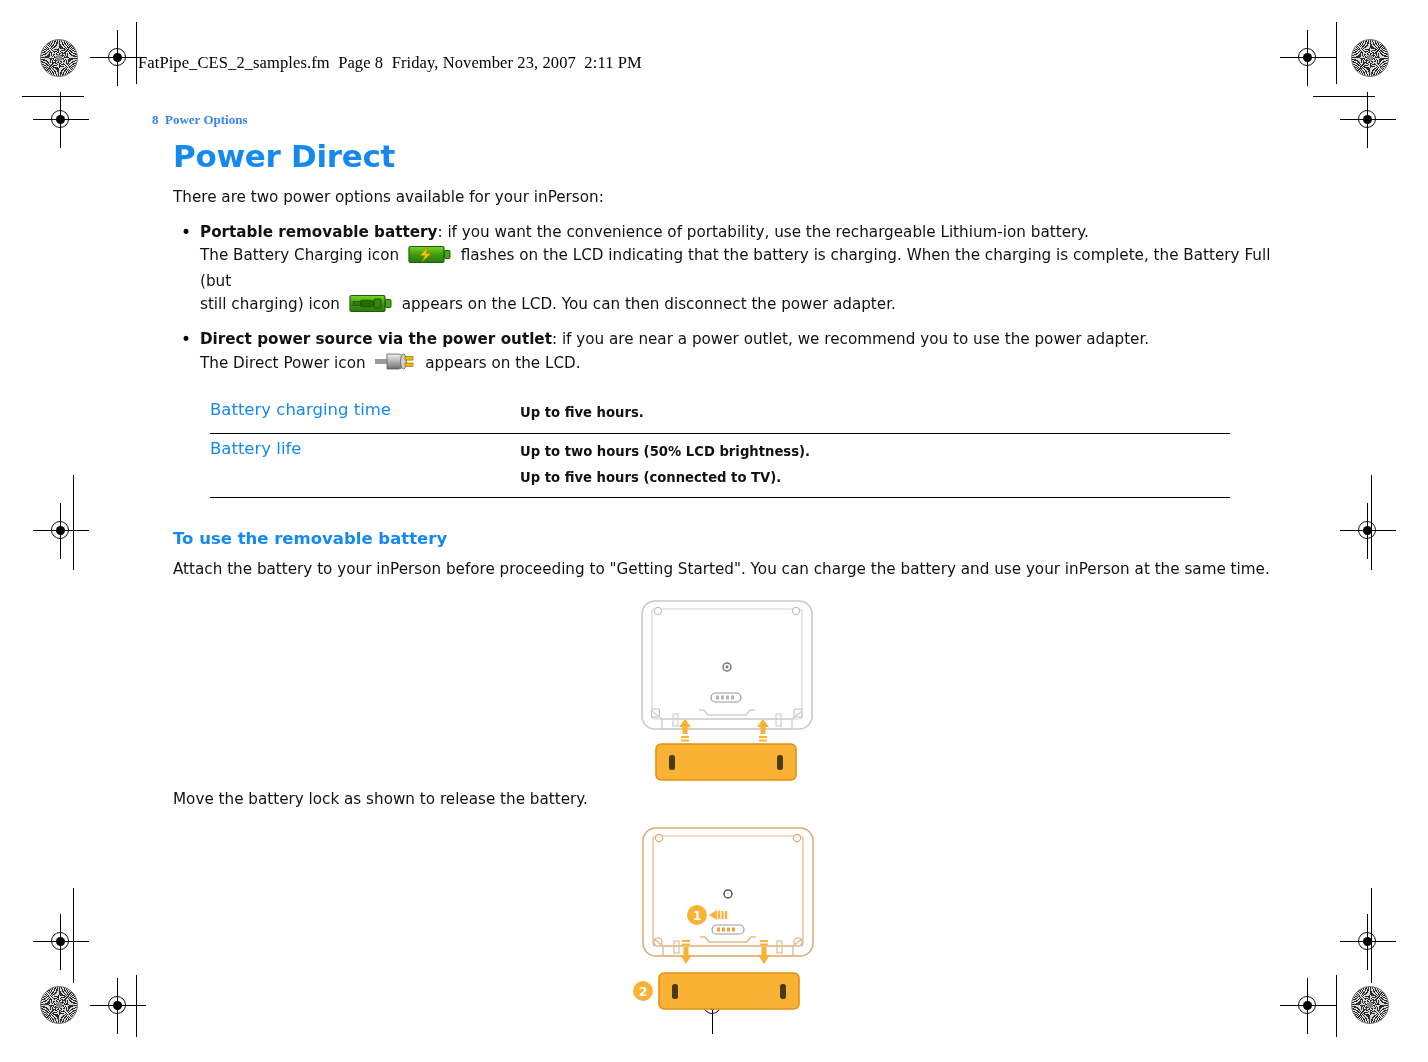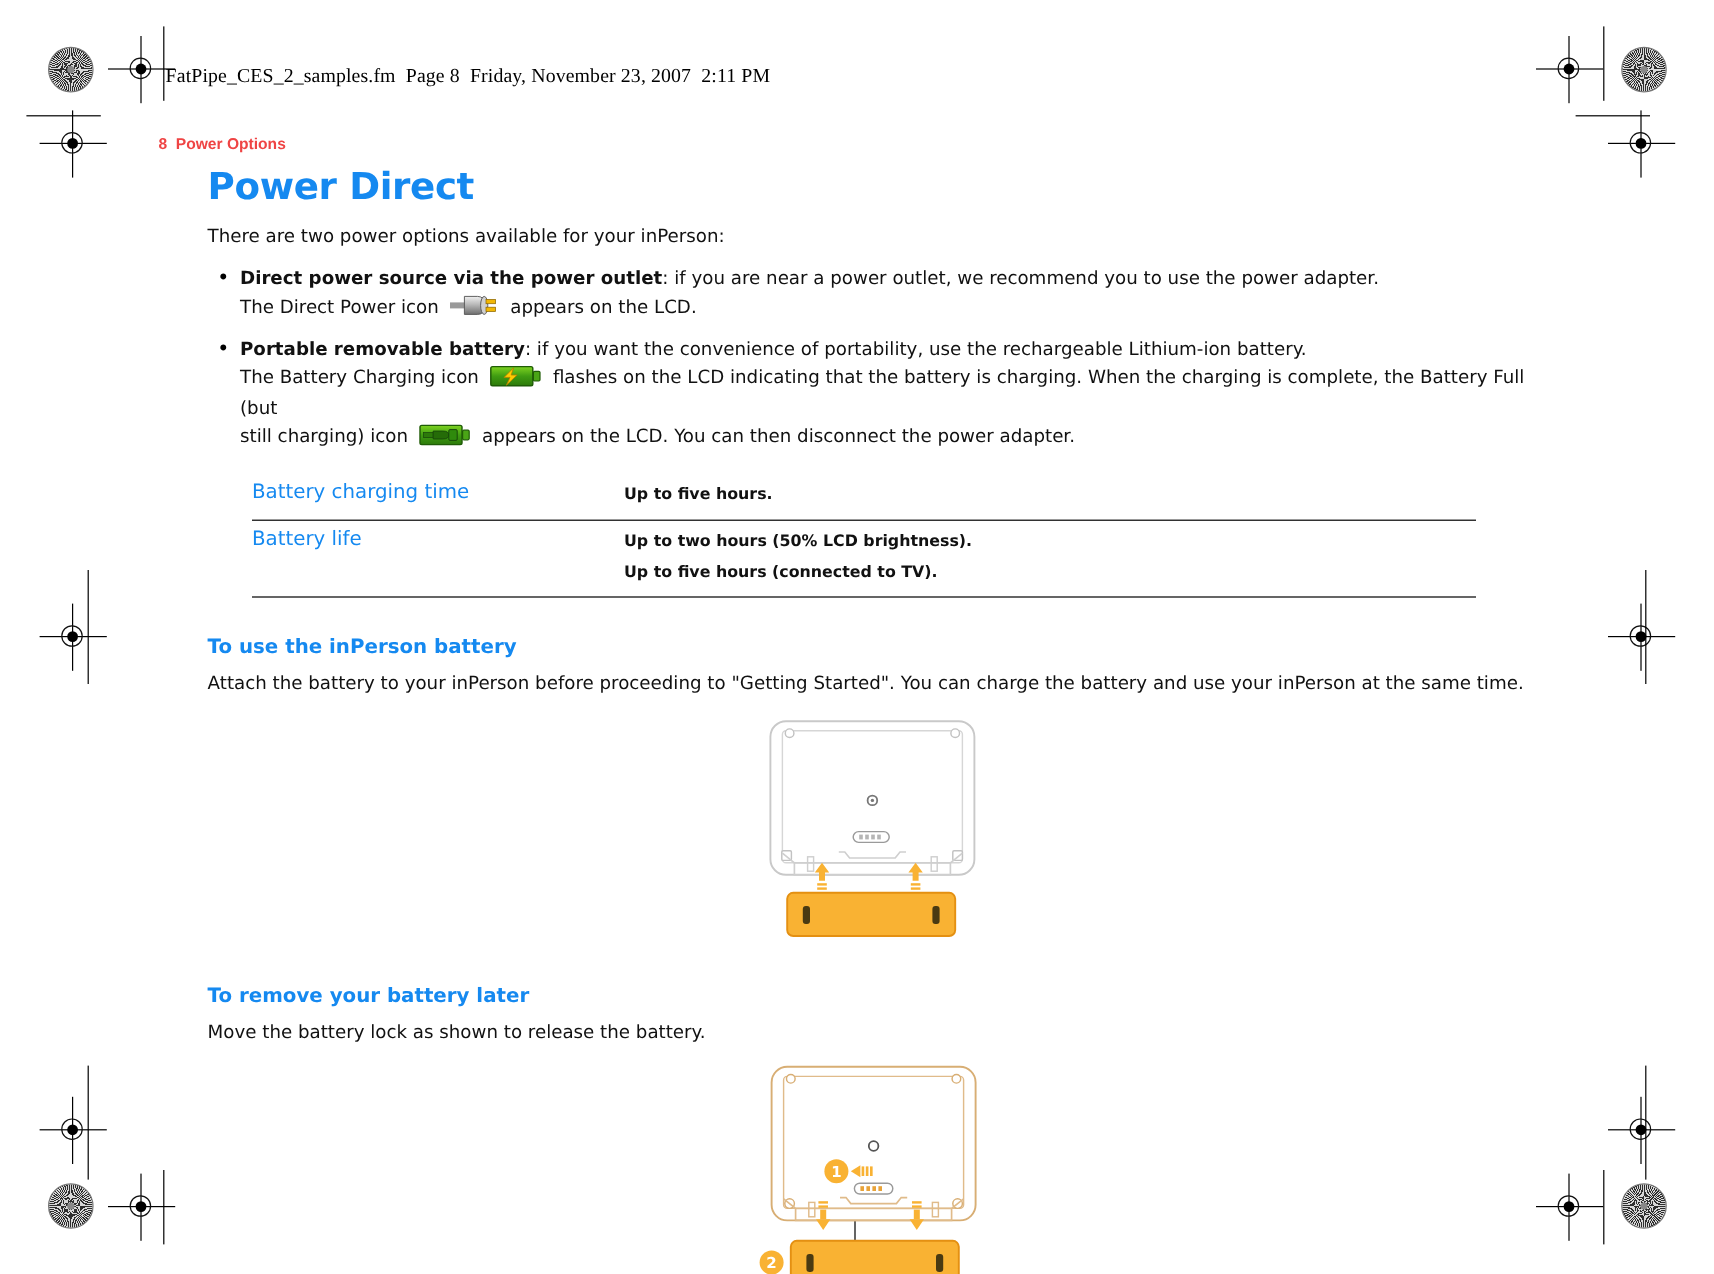--- a/index.html
+++ b/index.html
@@ -86,25 +86,25 @@
     left: 138px;
     top: 53px;
     font-family: "Liberation Serif", serif;
     font-size: 16.5px;
     color: #000;
     white-space: pre;
     letter-spacing: 0.1px;
   }
   .runhead {
     position: absolute;
-    left: 132px;
+    left: 152px;
     top: 112px;
-    font-family: Liberation Sans, sans-serif;
+    font-family: Liberation Serif, serif;
     font-size: 13px;
-    color: #ef4444;
+    color: #3b82f6;
     font-weight: 600;
     white-space: pre;
   }
 
   .content {
     position: absolute;
     left: 173px;
     top: 140px;
     width: 1105px;
   }
@@ -304,42 +304,20 @@
 
 <div class="filestamp">FatPipe_CES_2_samples.fm  Page 8  Friday, November 23, 2007  2:11 PM</div>
 <div class="runhead">8  Power Options</div>
 
 <div class="content">
 
   <h1 class="title">Power Direct</h1>
   <p class="intro">There are two power options available for your inPerson:</p>
 
   <ul class="bullets">
-
-    <li>
-      <span class="b">Direct power source via the power outlet</span><span>: if you are near a power outlet, we recommend you to use the power adapter.</span><br>
-      <span>The Direct Power icon</span>
-      <span class="inline-icon">
-        <svg class="plug-icon" viewBox="0 0 42 21">
-          <defs>
-            <linearGradient id="gmetal" x1="0" y1="0" x2="0" y2="1">
-              <stop offset="0%" stop-color="#f0f0f0"></stop>
-              <stop offset="45%" stop-color="#b9b9b9"></stop>
-              <stop offset="100%" stop-color="#6e6e6e"></stop>
-            </linearGradient>
-          </defs>
-          <rect x="1" y="8" width="13" height="5" fill="#9a9a9a"></rect>
-          <path d="M13 3 L24 3 Q30 3 30 10.5 Q30 18 24 18 L13 18 Z" fill="url(#gmetal)" stroke="#5a5a5a" stroke-width="0.8"></path>
-          <ellipse cx="29.5" cy="10.5" rx="3" ry="7.5" fill="#cfcfcf" stroke="#5a5a5a" stroke-width="0.8"></ellipse>
-          <rect x="31" y="5.5" width="8" height="3.6" fill="#f2b705" stroke="#8a6500" stroke-width="0.6"></rect>
-          <rect x="31" y="12" width="8" height="3.6" fill="#f2b705" stroke="#8a6500" stroke-width="0.6"></rect>
-        </svg>
-      </span>
-      <span>appears on the LCD.</span>
-    </li>
 
     <li>
       <span class="b">Portable removable battery</span><span>: if you want the convenience of portability, use the rechargeable Lithium-ion battery.</span><br>
       <span>The Battery Charging icon</span>
       <span class="inline-icon">
         <svg class="batt-icon" viewBox="0 0 44 19">
           <defs>
             <linearGradient id="gbatt" x1="0" y1="0" x2="0" y2="1">
               <stop offset="0%" stop-color="#7ed321"></stop>
               <stop offset="50%" stop-color="#3f9c12"></stop>
@@ -358,41 +336,63 @@
           <rect x="1" y="1.5" width="35" height="16" rx="1.5" fill="url(#gbatt)" stroke="#1f5c06" stroke-width="1.2"></rect>
           <rect x="36.5" y="5.5" width="5.5" height="8" rx="1" fill="#4aa516" stroke="#1f5c06" stroke-width="1"></rect>
           <rect x="4" y="7.5" width="8" height="4" fill="#2c7a0a" stroke="#17450a" stroke-width="0.6"></rect>
           <path d="M12 6.2 L20 6.2 Q25 6.2 25 9.5 Q25 12.8 20 12.8 L12 12.8 Z" fill="#256c08" stroke="#17450a" stroke-width="0.7"></path>
           <rect x="25" y="5" width="7" height="9" rx="1" fill="#2f8a0c" stroke="#17450a" stroke-width="0.8"></rect>
         </svg>
       </span>
       <span>appears on the LCD. You can then disconnect the power adapter.</span>
     </li>
 
+    <li>
+      <span class="b">Direct power source via the power outlet</span><span>: if you are near a power outlet, we recommend you to use the power adapter.</span><br>
+      <span>The Direct Power icon</span>
+      <span class="inline-icon">
+        <svg class="plug-icon" viewBox="0 0 42 21">
+          <defs>
+            <linearGradient id="gmetal" x1="0" y1="0" x2="0" y2="1">
+              <stop offset="0%" stop-color="#f0f0f0"></stop>
+              <stop offset="45%" stop-color="#b9b9b9"></stop>
+              <stop offset="100%" stop-color="#6e6e6e"></stop>
+            </linearGradient>
+          </defs>
+          <rect x="1" y="8" width="13" height="5" fill="#9a9a9a"></rect>
+          <path d="M13 3 L24 3 Q30 3 30 10.5 Q30 18 24 18 L13 18 Z" fill="url(#gmetal)" stroke="#5a5a5a" stroke-width="0.8"></path>
+          <ellipse cx="29.5" cy="10.5" rx="3" ry="7.5" fill="#cfcfcf" stroke="#5a5a5a" stroke-width="0.8"></ellipse>
+          <rect x="31" y="5.5" width="8" height="3.6" fill="#f2b705" stroke="#8a6500" stroke-width="0.6"></rect>
+          <rect x="31" y="12" width="8" height="3.6" fill="#f2b705" stroke="#8a6500" stroke-width="0.6"></rect>
+        </svg>
+      </span>
+      <span>appears on the LCD.</span>
+    </li>
+
   </ul>
 
   <table class="spec">
     <tbody>
         <tr>
       <td class="spec-label">Battery charging time</td>
       <td class="spec-value">
         <div>Up to five hours.</div>
       </td>
     </tr>
     <tr>
       <td class="spec-label">Battery life</td>
       <td class="spec-value">
         <div>Up to two hours (50% LCD brightness).</div>
         <div>Up to five hours (connected to TV).</div>
       </td>
     </tr>
   </tbody>
     </table>
 
-  <h2 class="sub">To use the inPerson battery</h2>
+  <h2 class="sub">To use the removable battery</h2>
   <p class="body">Attach the battery to your inPerson before proceeding to "Getting Started". You can charge the battery and use your inPerson at the same time.</p>
 
   <div class="fig-wrap">
     <div class="figure" style="margin-top:16px;">
       <svg width="200" height="188" viewBox="0 0 200 188">
 
         <rect x="16" y="4" width="170" height="128" rx="13" fill="#ffffff" stroke="#c9c9c9" stroke-width="1.6"></rect>
         <rect x="26" y="12" width="150" height="110" rx="3" fill="none" stroke="#d6d6d6" stroke-width="1.2"></rect>
         <circle cx="32" cy="14" r="3.6" fill="#ffffff" stroke="#c2c2c2" stroke-width="1.2"></circle>
         <circle cx="170" cy="14" r="3.6" fill="#ffffff" stroke="#c2c2c2" stroke-width="1.2"></circle>
@@ -423,21 +423,20 @@
           <rect x="133" y="142.5" width="8" height="2"></rect>
         </g>
 
         <rect x="30" y="147" width="140" height="36" rx="5" fill="#f9b233" stroke="#e49012" stroke-width="1.6"></rect>
         <rect x="43" y="158" width="6" height="15" rx="2.5" fill="#4a3a12"></rect>
         <rect x="151" y="158" width="6" height="15" rx="2.5" fill="#4a3a12"></rect>
       </svg>
     </div>
   </div>
 
-  <h2 class="sub">To remove your battery later</h2>
   <p class="body">Move the battery lock as shown to release the battery.</p>
 
   <div class="fig-wrap">
     <div class="figure" style="margin-top:14px;">
       <svg width="210" height="190" viewBox="0 0 210 190">
 
         <rect x="22" y="4" width="170" height="128" rx="13" fill="#ffffff" stroke="#d8ae74" stroke-width="1.6"></rect>
         <rect x="32" y="12" width="150" height="110" rx="3" fill="none" stroke="#e0bb8a" stroke-width="1.2"></rect>
         <circle cx="38" cy="14" r="3.6" fill="#ffffff" stroke="#d8ae74" stroke-width="1.2"></circle>
         <circle cx="176" cy="14" r="3.6" fill="#ffffff" stroke="#d8ae74" stroke-width="1.2"></circle>

